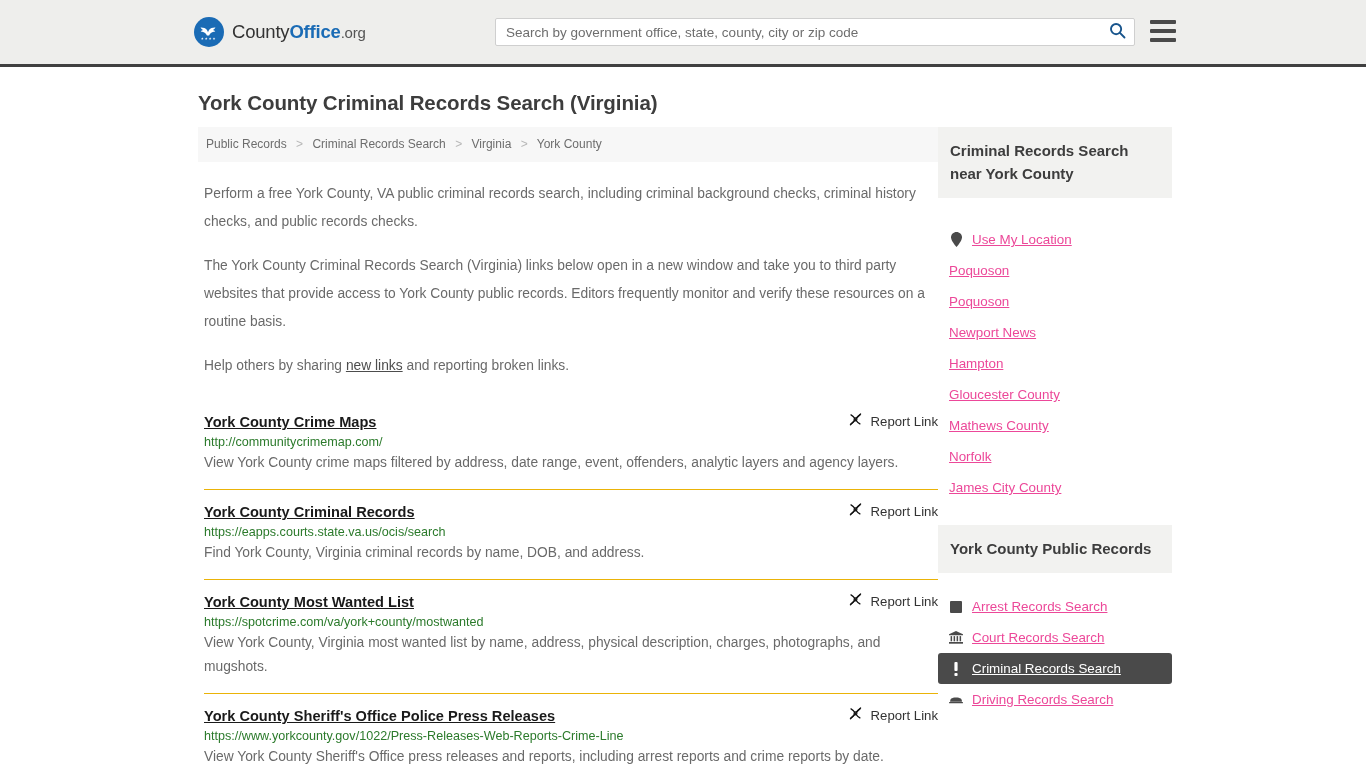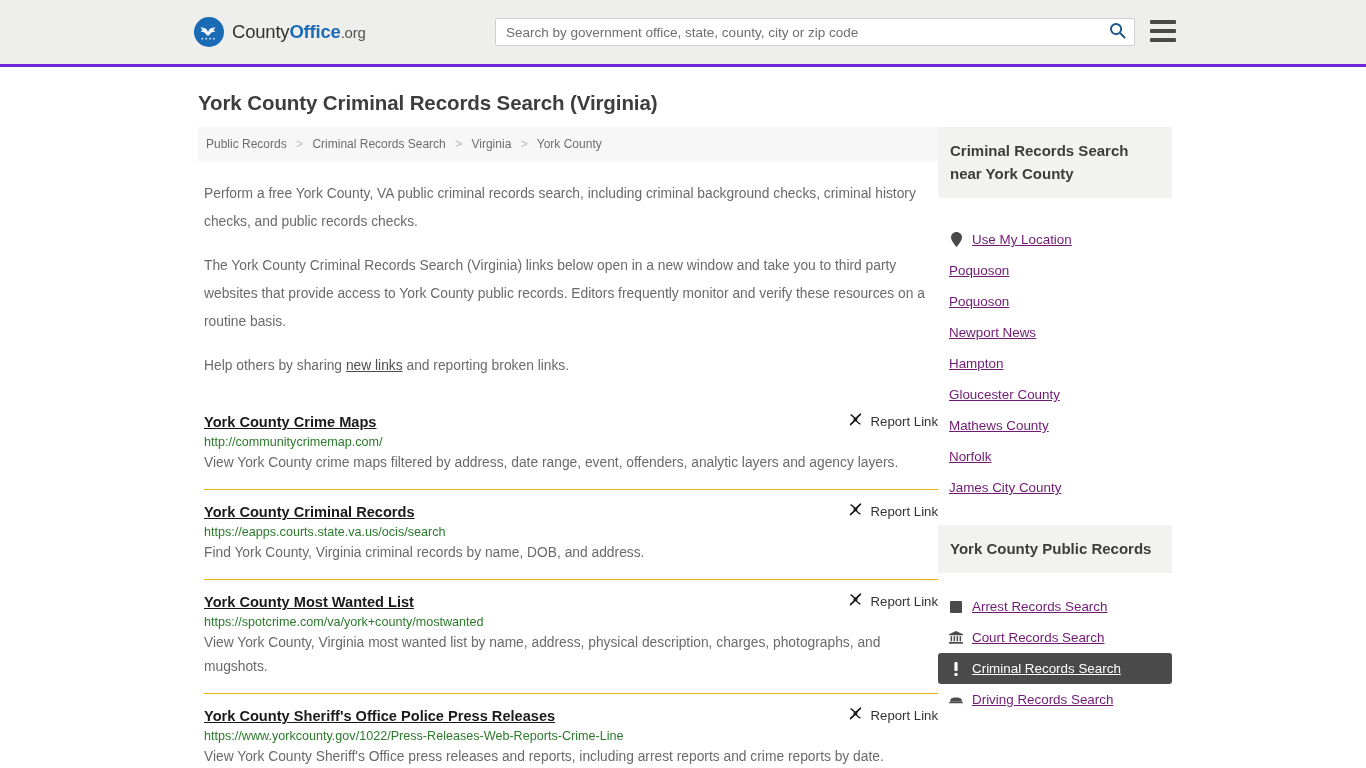--- a/index.html
+++ b/index.html
@@ -10,21 +10,21 @@
     overflow: hidden;
     background: #ffffff;
     font-family: "Liberation Sans", sans-serif;
     -webkit-font-smoothing: antialiased;
   }
 
   
   .site-header {
     height: 67px;
     background: #eeeeec;
-    border-bottom: 3px solid #6d28d9;
+    border-bottom: 3px solid #404040;
     display: flex;
     align-items: center;
     position: relative;
   }
   .brand {
     display: flex;
     align-items: center;
     margin-left: 194px;
     text-decoration: none;
   }
@@ -194,21 +194,21 @@
   .side-list { margin: 0; padding: 0; list-style: none; }
   .side-list li {
     display: flex;
     align-items: center;
     gap: 9px;
     padding: 8px 10px 8px 11px;
     border-radius: 3px;
   }
   .side-list li a {
     font-size: 13.4px;
-    color: #701a75;
+    color: #ec4899;
     text-decoration: underline;
     white-space: nowrap;
   }
   .side-list li.active {
     background: #4a4a4a;
   }
   .side-list li.active a { color: #ffffff; }
   .side-ico {
     width: 14px;
     flex: 0 0 14px;

